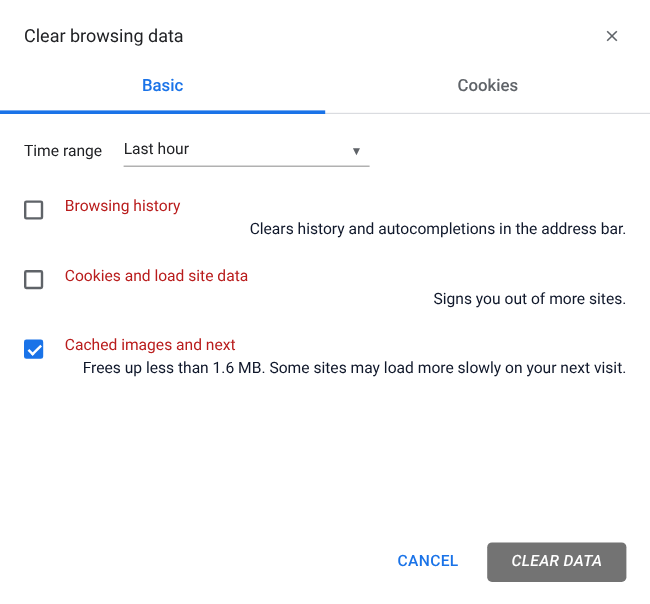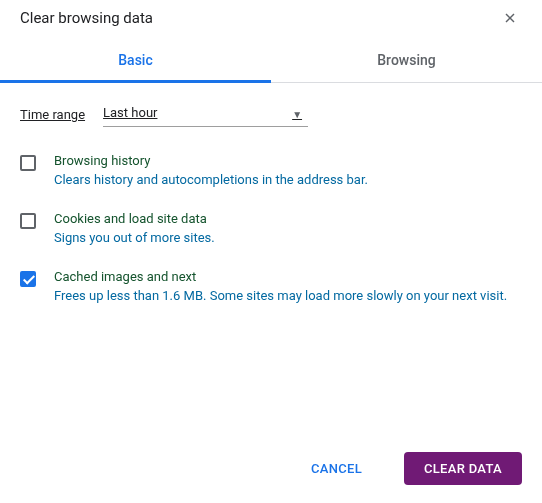--- a/index.html
+++ b/index.html
@@ -9,21 +9,21 @@
       width: 542px;
       height: 503px;
       color: #202124;
       font-size: 13px;
       position: relative;
     }
     .header {
       display: flex;
       justify-content: space-between;
       align-items: center;
-      padding: 6px 20px 8px 20px;
+      padding: 18px 20px 8px 20px;
     }
     .title {
       font-size: 15px;
       font-weight: 400;
       color: #202124;
     }
     .close-btn {
       cursor: pointer;
       color: #5f6368;
       padding: 4px;
@@ -54,21 +54,20 @@
       background: #1a73e8;
     }
     .content {
       padding: 18px 20px 0 20px;
     }
     .time-row {
       display: flex;
       align-items: center;
       gap: 18px;
       margin-bottom: 26px;
-      text-decoration: underline;
     }
     .time-label {
       font-size: 13px;
       color: #202124;
     }
     .select-wrap {
       position: relative;
       border-bottom: 1px solid #9e9e9e;
       width: 205px;
       padding: 4px 0 6px 0;
@@ -106,69 +105,71 @@
       top: 0px;
       width: 4px;
       height: 9px;
       border: solid #fff;
       border-width: 0 2px 2px 0;
       transform: rotate(45deg);
     }
     .check-text { flex: 1; }
     .check-title {
       font-size: 13px;
-      color: #14532d;
+      color: #b91c1c;
       margin-bottom: 3px;
     }
     .check-desc {
       font-size: 13px;
-      color: #0369a1;
+      color: #0f172a;
       line-height: 1.4;
+      text-align: right;
     }
     .footer {
       position: absolute;
       bottom: 18px;
       right: 20px;
       display: flex;
-      gap: 22px;
+      gap: 4px;
       align-items: flex-start;
     }
     .btn {
       padding: 9px 20px;
       font-size: 13px;
       font-weight: 500;
       border-radius: 4px;
       cursor: pointer;
       letter-spacing: 0.3px;
     }
     .btn-text {
       color: #1a73e8;
       background: transparent;
     }
     .btn-filled {
-      background: #701a75;
+      background: #737373;
       color: #fff;
+      font-style: italic;
     }
   </style>
 </head>
 <body>
 
 <div class="header">
   <div class="title">Clear browsing data</div>
   <div class="close-btn">
     <svg width="16" height="16" viewBox="0 0 24 24" fill="none" stroke="currentColor" stroke-width="2">
       <line x1="18" y1="6" x2="6" y2="18"></line>
       <line x1="6" y1="6" x2="18" y2="18"></line>
     </svg>
   </div>
 </div>
 
 <div class="tabs">
   <div class="tab active">Basic</div>
-  <div class="tab">Browsing</div>
+  <div class="tab">Cookies</div>
 </div>
 
 <div class="content">
   <div class="time-row">
     <div class="time-label">Time range</div>
     <div class="select-wrap">
       <span class="select-value">Last hour</span>
       <span class="select-caret">▼</span>
     </div>
   </div>

